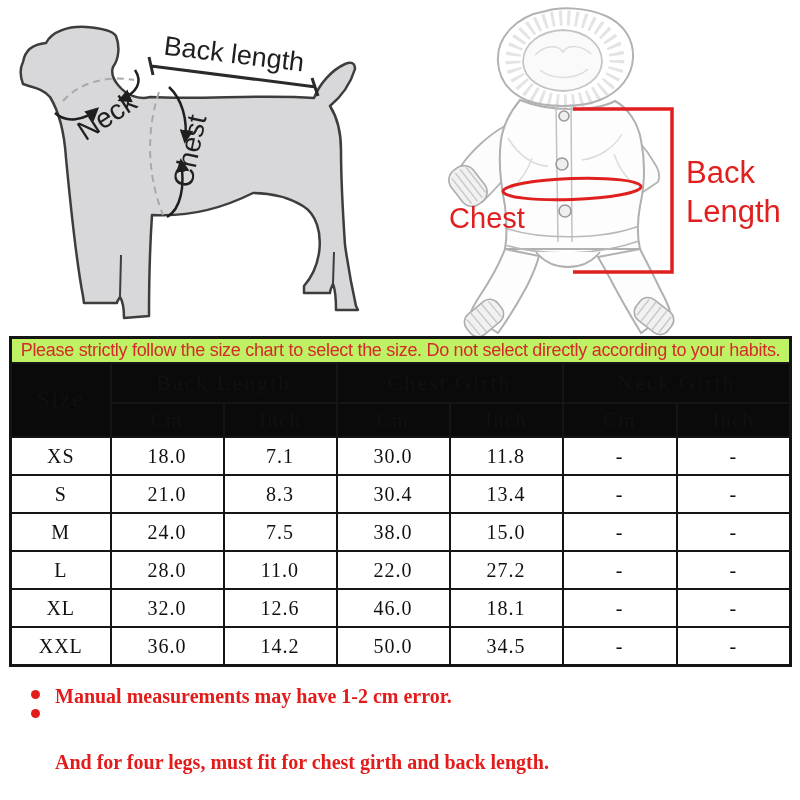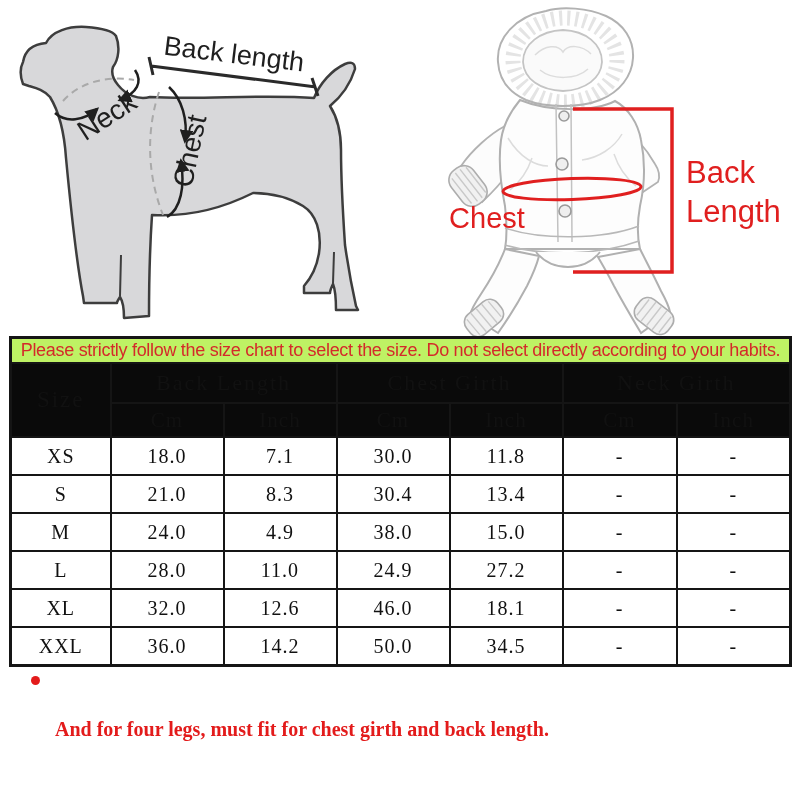--- a/index.html
+++ b/index.html
@@ -164,31 +164,31 @@
           <td>21.0</td>
           <td>8.3</td>
           <td>30.4</td>
           <td>13.4</td>
           <td>-</td>
           <td>-</td>
         </tr>
         <tr class="data-row">
           <td>M</td>
           <td>24.0</td>
-          <td>4.9</td>
+          <td>7.5</td>
           <td>38.0</td>
           <td>15.0</td>
           <td>-</td>
           <td>-</td>
         </tr>
         <tr class="data-row">
           <td>L</td>
           <td>28.0</td>
           <td>11.0</td>
-          <td>24.9</td>
+          <td>22.0</td>
           <td>27.2</td>
           <td>-</td>
           <td>-</td>
         </tr>
         <tr class="data-row">
           <td>XL</td>
           <td>32.0</td>
           <td>12.6</td>
           <td>46.0</td>
           <td>18.1</td>
@@ -201,20 +201,24 @@
           <td>14.2</td>
           <td>50.0</td>
           <td>34.5</td>
           <td>-</td>
           <td>-</td>
         </tr>
       </tbody>
   </table>
 
   <div class="notes" style="color: rgb(227, 27, 27);">
+      <div class="note">
+        <span class="dot"></span>
+        <span>Manual measurements may have 1-2 cm error.</span>
+      </div>
       <div class="note">
         <span class="dot"></span>
       </div>
       <div class="note nobullet">
         <span class="dot"></span>
         <span>And for four legs, must fit for chest girth and back length.</span>
       </div>
     </div>
 
 </div>

